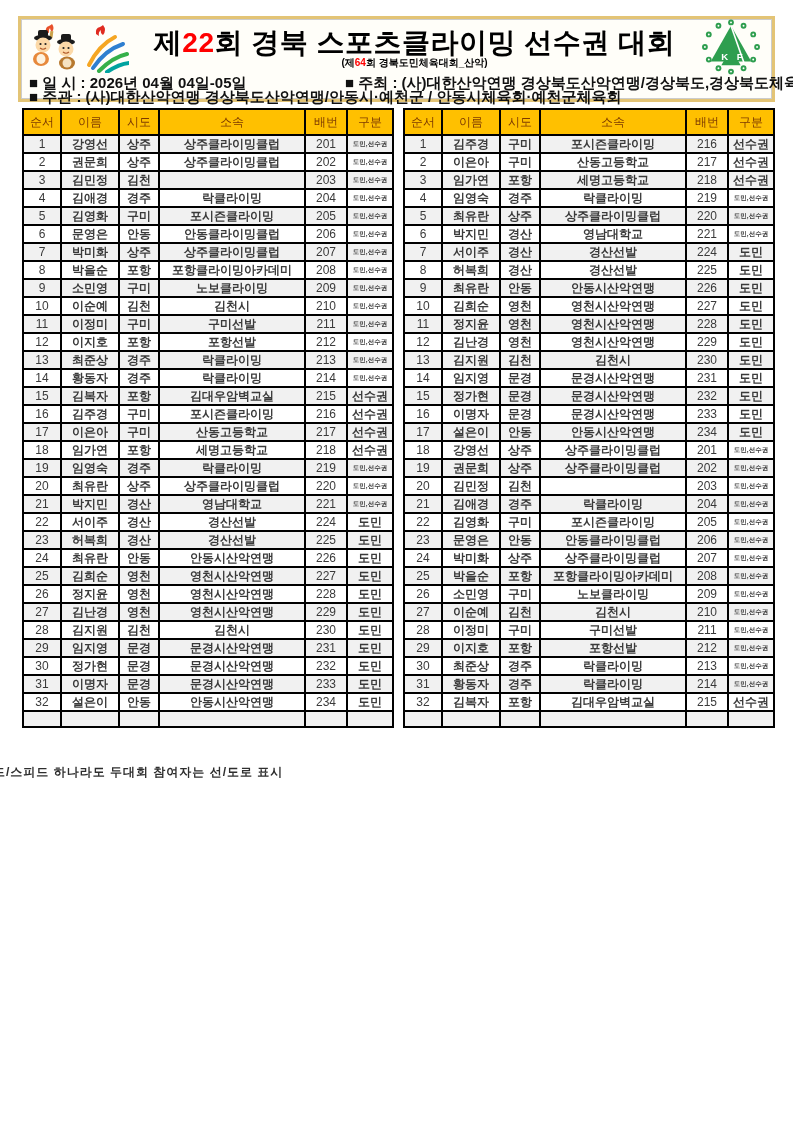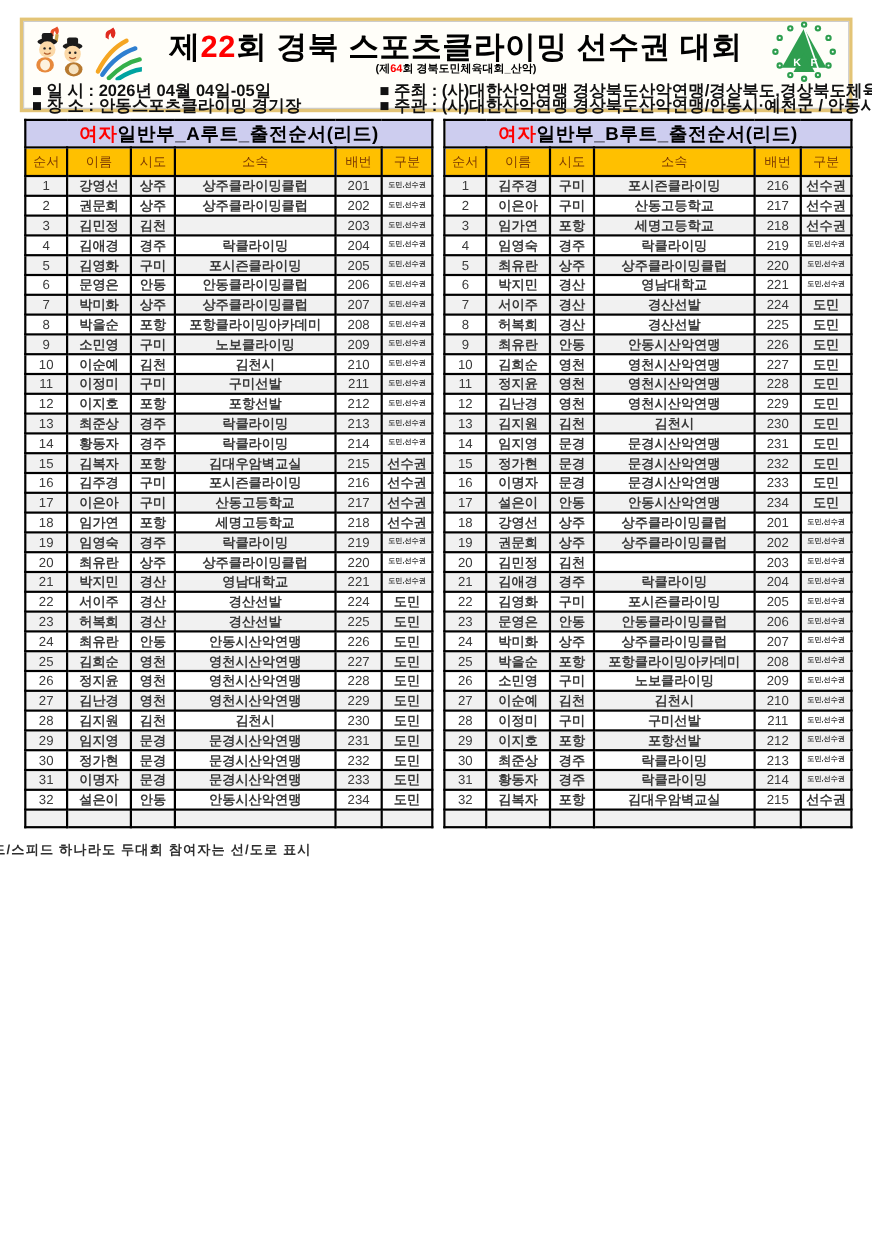--- a/index.html
+++ b/index.html
@@ -128,40 +128,36 @@
         <polygon points="31,30 41,48 21,48" fill="#2e9e4f"></polygon>
         <line x1="31" y1="7" x2="45" y2="47" stroke="#ffffff" stroke-width="1.6"></line>
         <text x="24.5" y="42" font-size="10" font-weight="bold" fill="#ffffff" text-anchor="middle">K</text>
         <text x="40" y="42" font-size="10" font-weight="bold" fill="#ffffff" text-anchor="middle">F</text>
       </svg>
     </div>
 
     <div class="info-grid">
       <div>■ 일  시 : 2026년 04월 04일-05일</div>
       <div>■ 주최 : (사)대한산악연맹 경상북도산악연맹/경상북도,경상북도체육회</div>
-      <div>■ 장  소 : 안동스포츠클라이밍 경기장</div>
       <div>■ 주관 : (사)대한산악연맹 경상북도산악연맹/안동시·예천군 / 안동시체육회·예천군체육회</div>
     </div>
   </div>
 
   <div class="tables-wrap">
 
     <table class="roster">
       <colgroup>
         <col style="width:38px">
           <col style="width:58px">
           <col style="width:40px">
         <col style="width:146px">
           <col style="width:42px">
           <col style="width:46px">
       </colgroup>
       <thead>
-        <tr class="title-row">
-          <th colspan="6"><span class="red">여자</span><span>일반부_A루트_출전순서(리드)</span></th>
-        </tr>
         <tr class="head-row">
             <th>순서</th>
             <th>이름</th>
             <th>시도</th>
             <th>소속</th>
             <th>배번</th>
             <th>구분</th>
           </tr>
       </thead>
       <tbody>
@@ -435,23 +431,20 @@
     <table class="roster">
       <colgroup>
         <col style="width:38px">
           <col style="width:58px">
           <col style="width:40px">
         <col style="width:146px">
           <col style="width:42px">
           <col style="width:46px">
       </colgroup>
       <thead>
-        <tr class="title-row">
-          <th colspan="6"><span class="red">여자</span><span>일반부_B루트_출전순서(리드)</span></th>
-        </tr>
         <tr class="head-row">
             <th>순서</th>
             <th>이름</th>
             <th>시도</th>
             <th>소속</th>
             <th>배번</th>
             <th>구분</th>
           </tr>
       </thead>
       <tbody>

